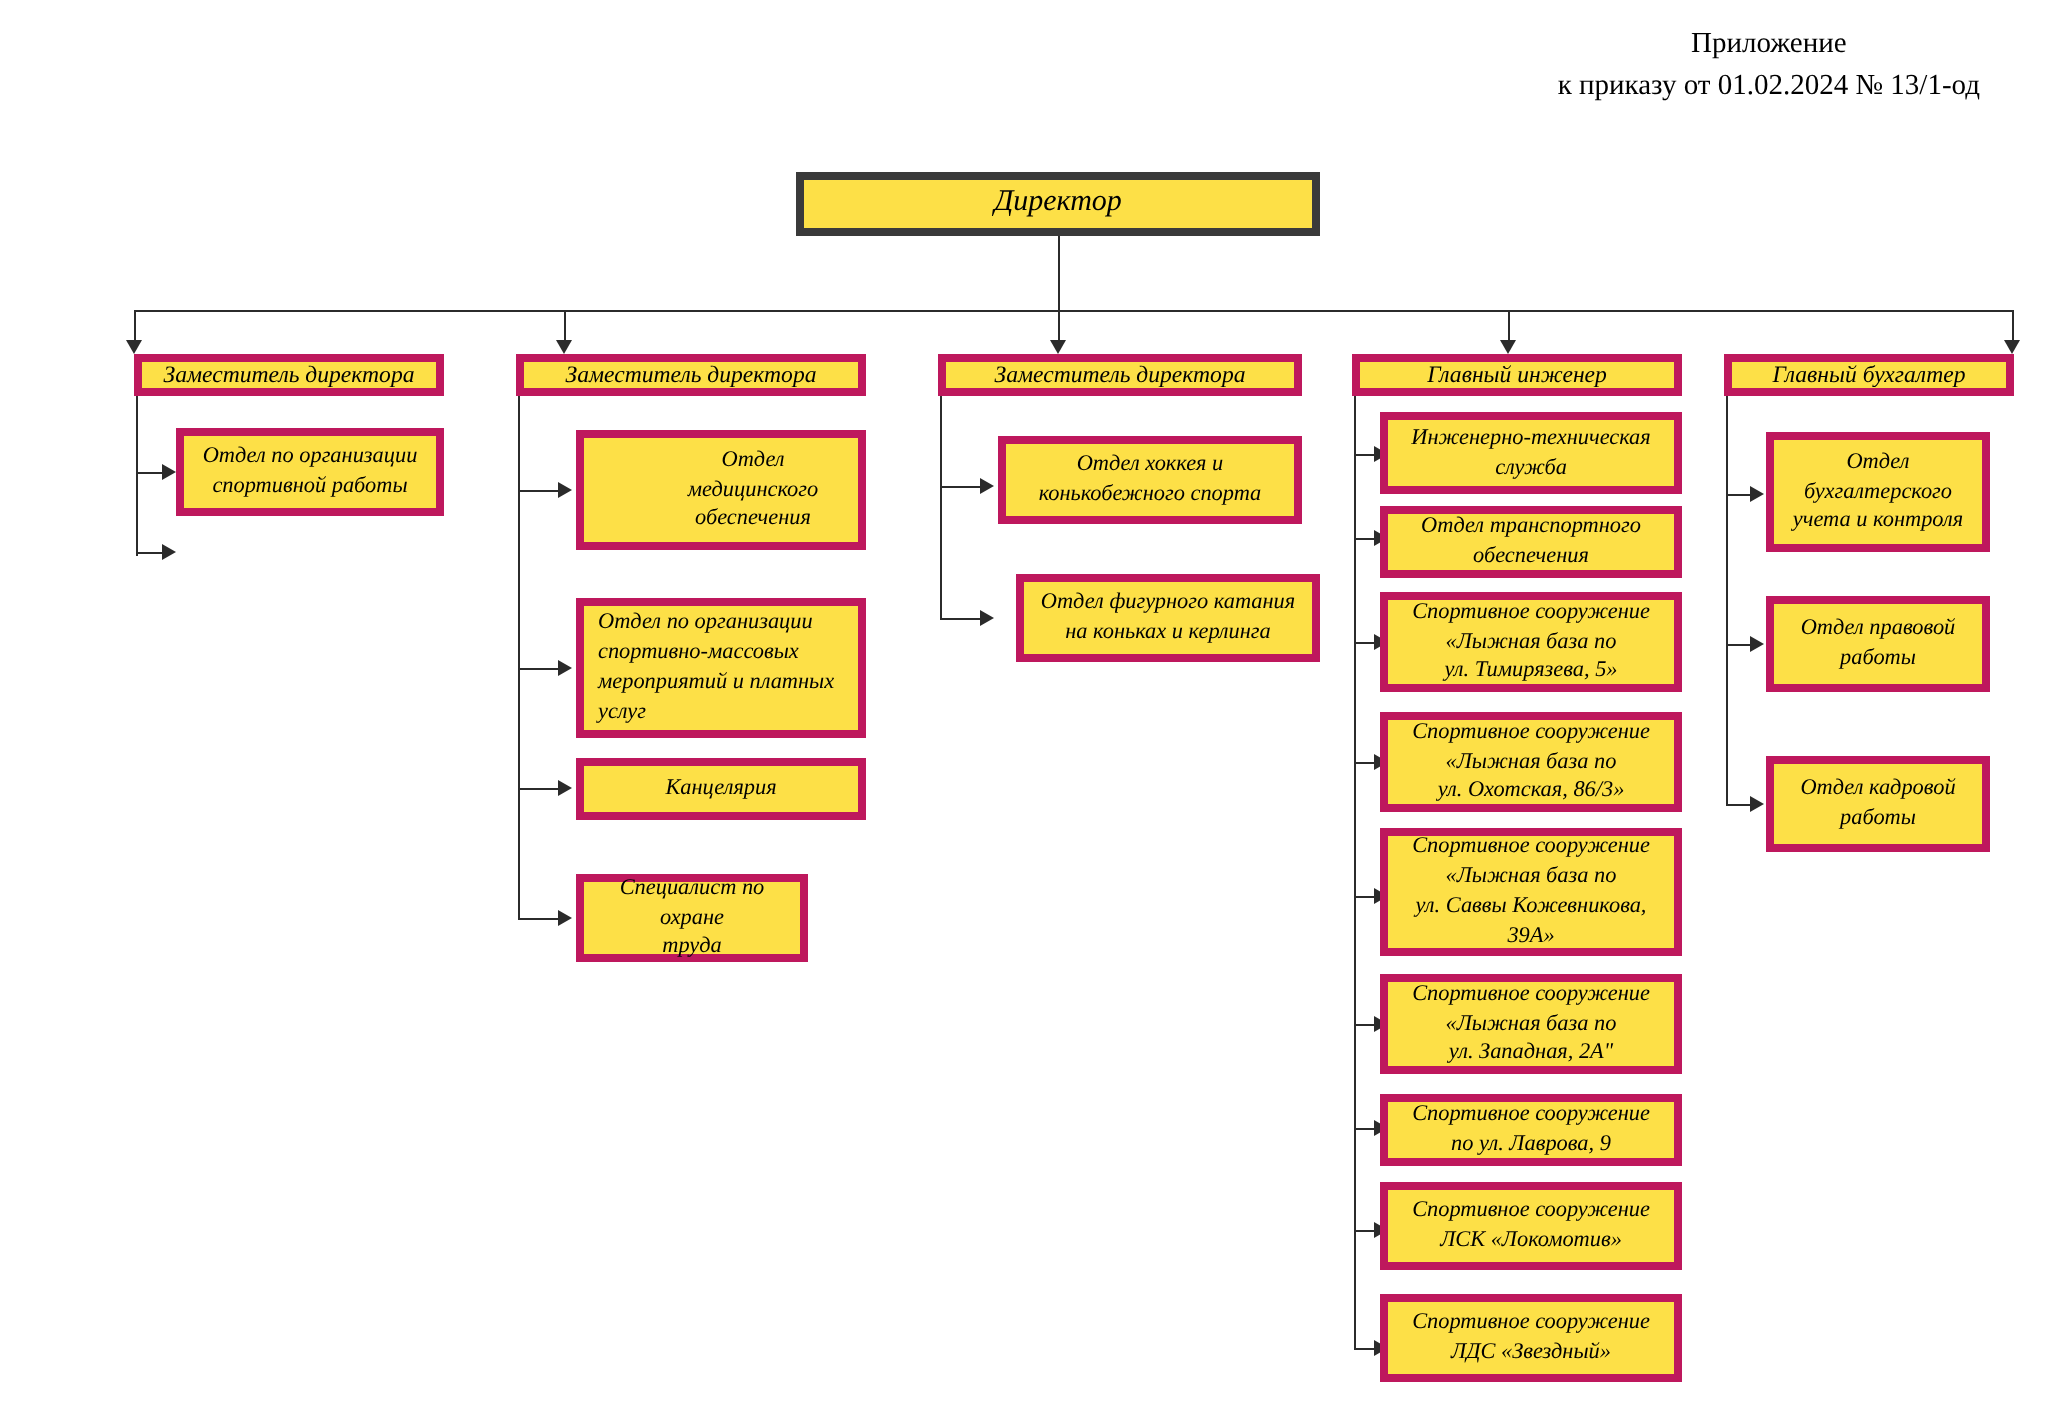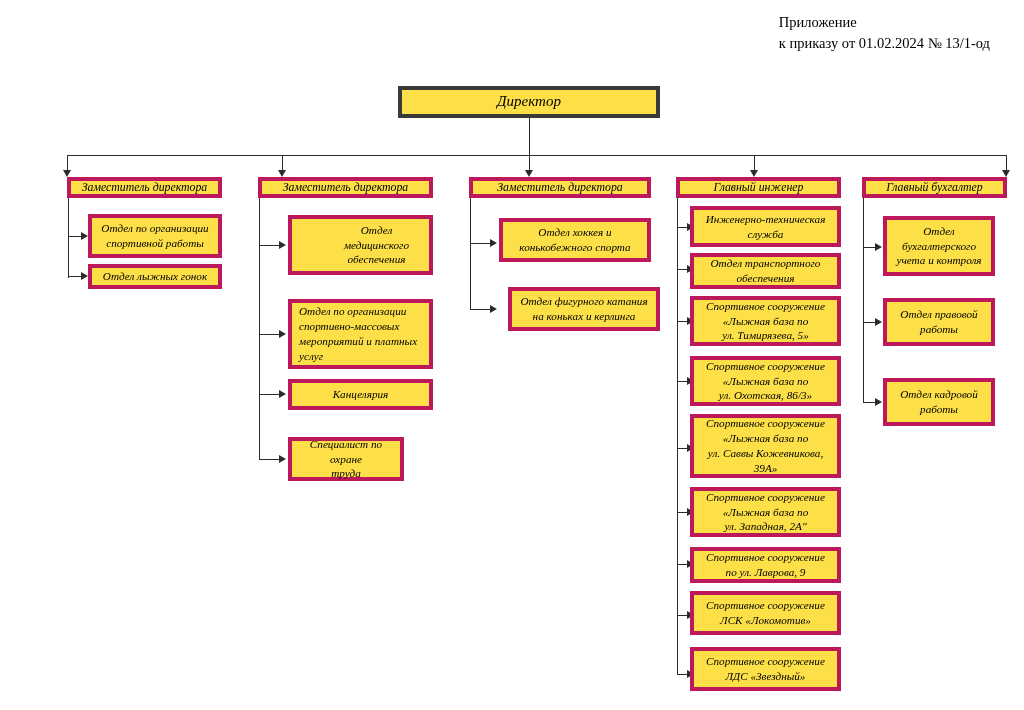--- a/index.html
+++ b/index.html
@@ -21,20 +21,21 @@
     left: 0; top: 0;
     width: 1024px;
     height: 710px;
   }
 
   
   .doc-note {
     position: absolute;
     right: 34px;
     top: 12px;
+    text-align: center;
     font-size: 14.5px;
     line-height: 1.45;
     white-space: nowrap;
   }
   .doc-note div { display: block; }
 
   
   .node {
     position: absolute;
     box-sizing: border-box;
@@ -135,23 +136,20 @@
 
   <div class="ln h" style="left:68px; top:236px; width:15px;"></div>
   <div class="arrow-right" style="left:81px; top:232px;"></div>
   <div class="node" style="left:88px; top:214px; width:134px; height:44px;">
     <span class="nlabel">Отдел по организации
 спортивной работы</span>
   </div>
 
   <div class="ln h" style="left:68px; top:276px; width:15px;"></div>
   <div class="arrow-right" style="left:81px; top:272px;"></div>
-  <div class="node" style="left:88px; top:264px; width:134px; height:25px;">
-    <span class="nlabel">Отдел лыжных гонок</span>
-  </div>
 
   <div class="node head" style="left:258px; top:177px; width:175px; height:21px;">
     <span class="nlabel">Заместитель директора</span>
   </div>
   <div class="ln v" style="left:259px; top:198px; height:262px;"></div>
 
   <div class="ln h" style="left:259px; top:245px; width:22px;"></div>
   <div class="arrow-right" style="left:279px; top:241px;"></div>
   <div class="node" style="left:288px; top:215px; width:145px; height:60px;padding-left:36px;">
     <span class="nlabel">Отдел медицинского

